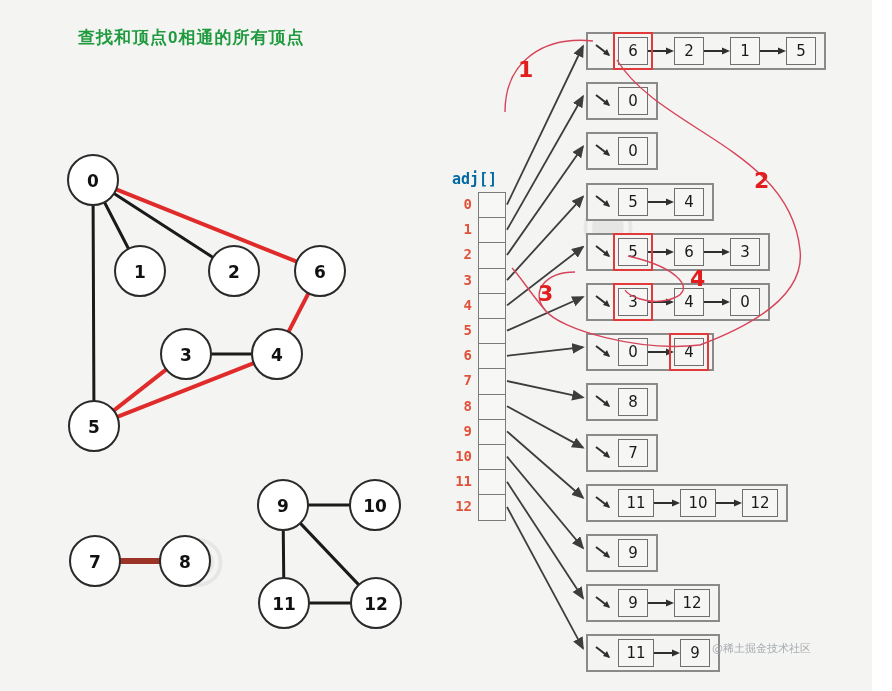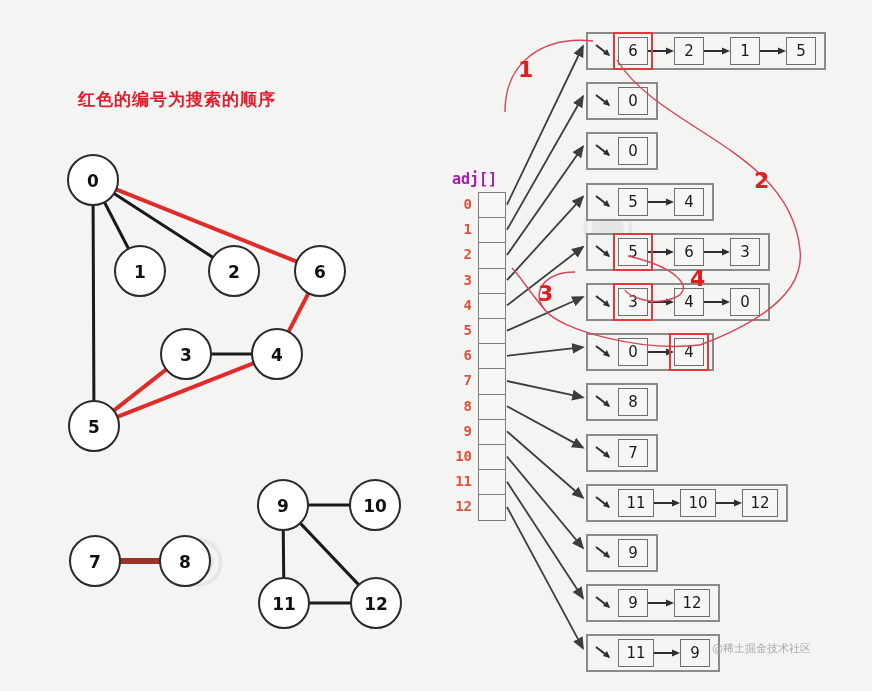--- a/index.html
+++ b/index.html
@@ -42,21 +42,21 @@
     font-family: "DejaVu Sans", sans-serif;
     font-weight: bold;
     font-size: 17px;
     fill: #111111;
     text-anchor: middle;
     dominant-baseline: central;
   }
   .adj-title {
     position: absolute;
     left: 452px; top: 170px;
-    color: #a21caf;
+    color: #0369a1;
     font-family: "DejaVu Sans Mono", monospace;
     font-weight: bold;
     font-size: 15px;
   }
   .adj-index {
     position: absolute;
     width: 26px;
     text-align: right;
     color: #e0523a;
     font-family: "DejaVu Sans Mono", monospace;
@@ -140,21 +140,21 @@
 </head>
 <body>
 
 <div id="canvas">
 
   <div class="right-gutter"></div>
 
   <div class="ghost" style="left:170px; top:520px;">◉</div>
   <div class="ghost" style="left:580px; top:185px;">◉</div>
 
-  <div class="title-line" id="title-2">红色的编号为搜索的顺序</div>
+  <div class="title-line" id="title-1">查找和顶点0相通的所有顶点</div>
 
   <svg class="layer">
     <g id="graph-edges">
         <line x1="104.47229015378952" y1="202.21230646797545" x2="128.52770984621048" y2="248.78769353202455" stroke="#1a1a1a" stroke-width="3" stroke-linecap="round"></line>
         <line x1="114.0052267583152" y1="193.55656478728145" x2="212.9947732416848" y2="257.44343521271855" stroke="#1a1a1a" stroke-width="3" stroke-linecap="round"></line>
         <line x1="93.1016251766082" y1="204.9997934456163" x2="93.8983748233918" y2="401.0002065543837" stroke="#1a1a1a" stroke-width="3" stroke-linecap="round"></line>
         <line x1="116.20486064597381" y1="189.30238906953136" x2="296.7951393540262" y2="261.69761093046867" stroke="#e02b2b" stroke-width="4" stroke-linecap="round"></line>
         <line x1="308.4998780943299" y1="293.1979097248981" x2="288.5001219056701" y2="331.8020902751019" stroke="#e02b2b" stroke-width="4" stroke-linecap="round"></line>
         <line x1="211" y1="354" x2="252" y2="354" stroke="#1a1a1a" stroke-width="3" stroke-linecap="round"></line>
         <line x1="166.31237497481035" y1="369.40770654145274" x2="113.68762502518965" y2="410.59229345854726" stroke="#e02b2b" stroke-width="4" stroke-linecap="round"></line>

